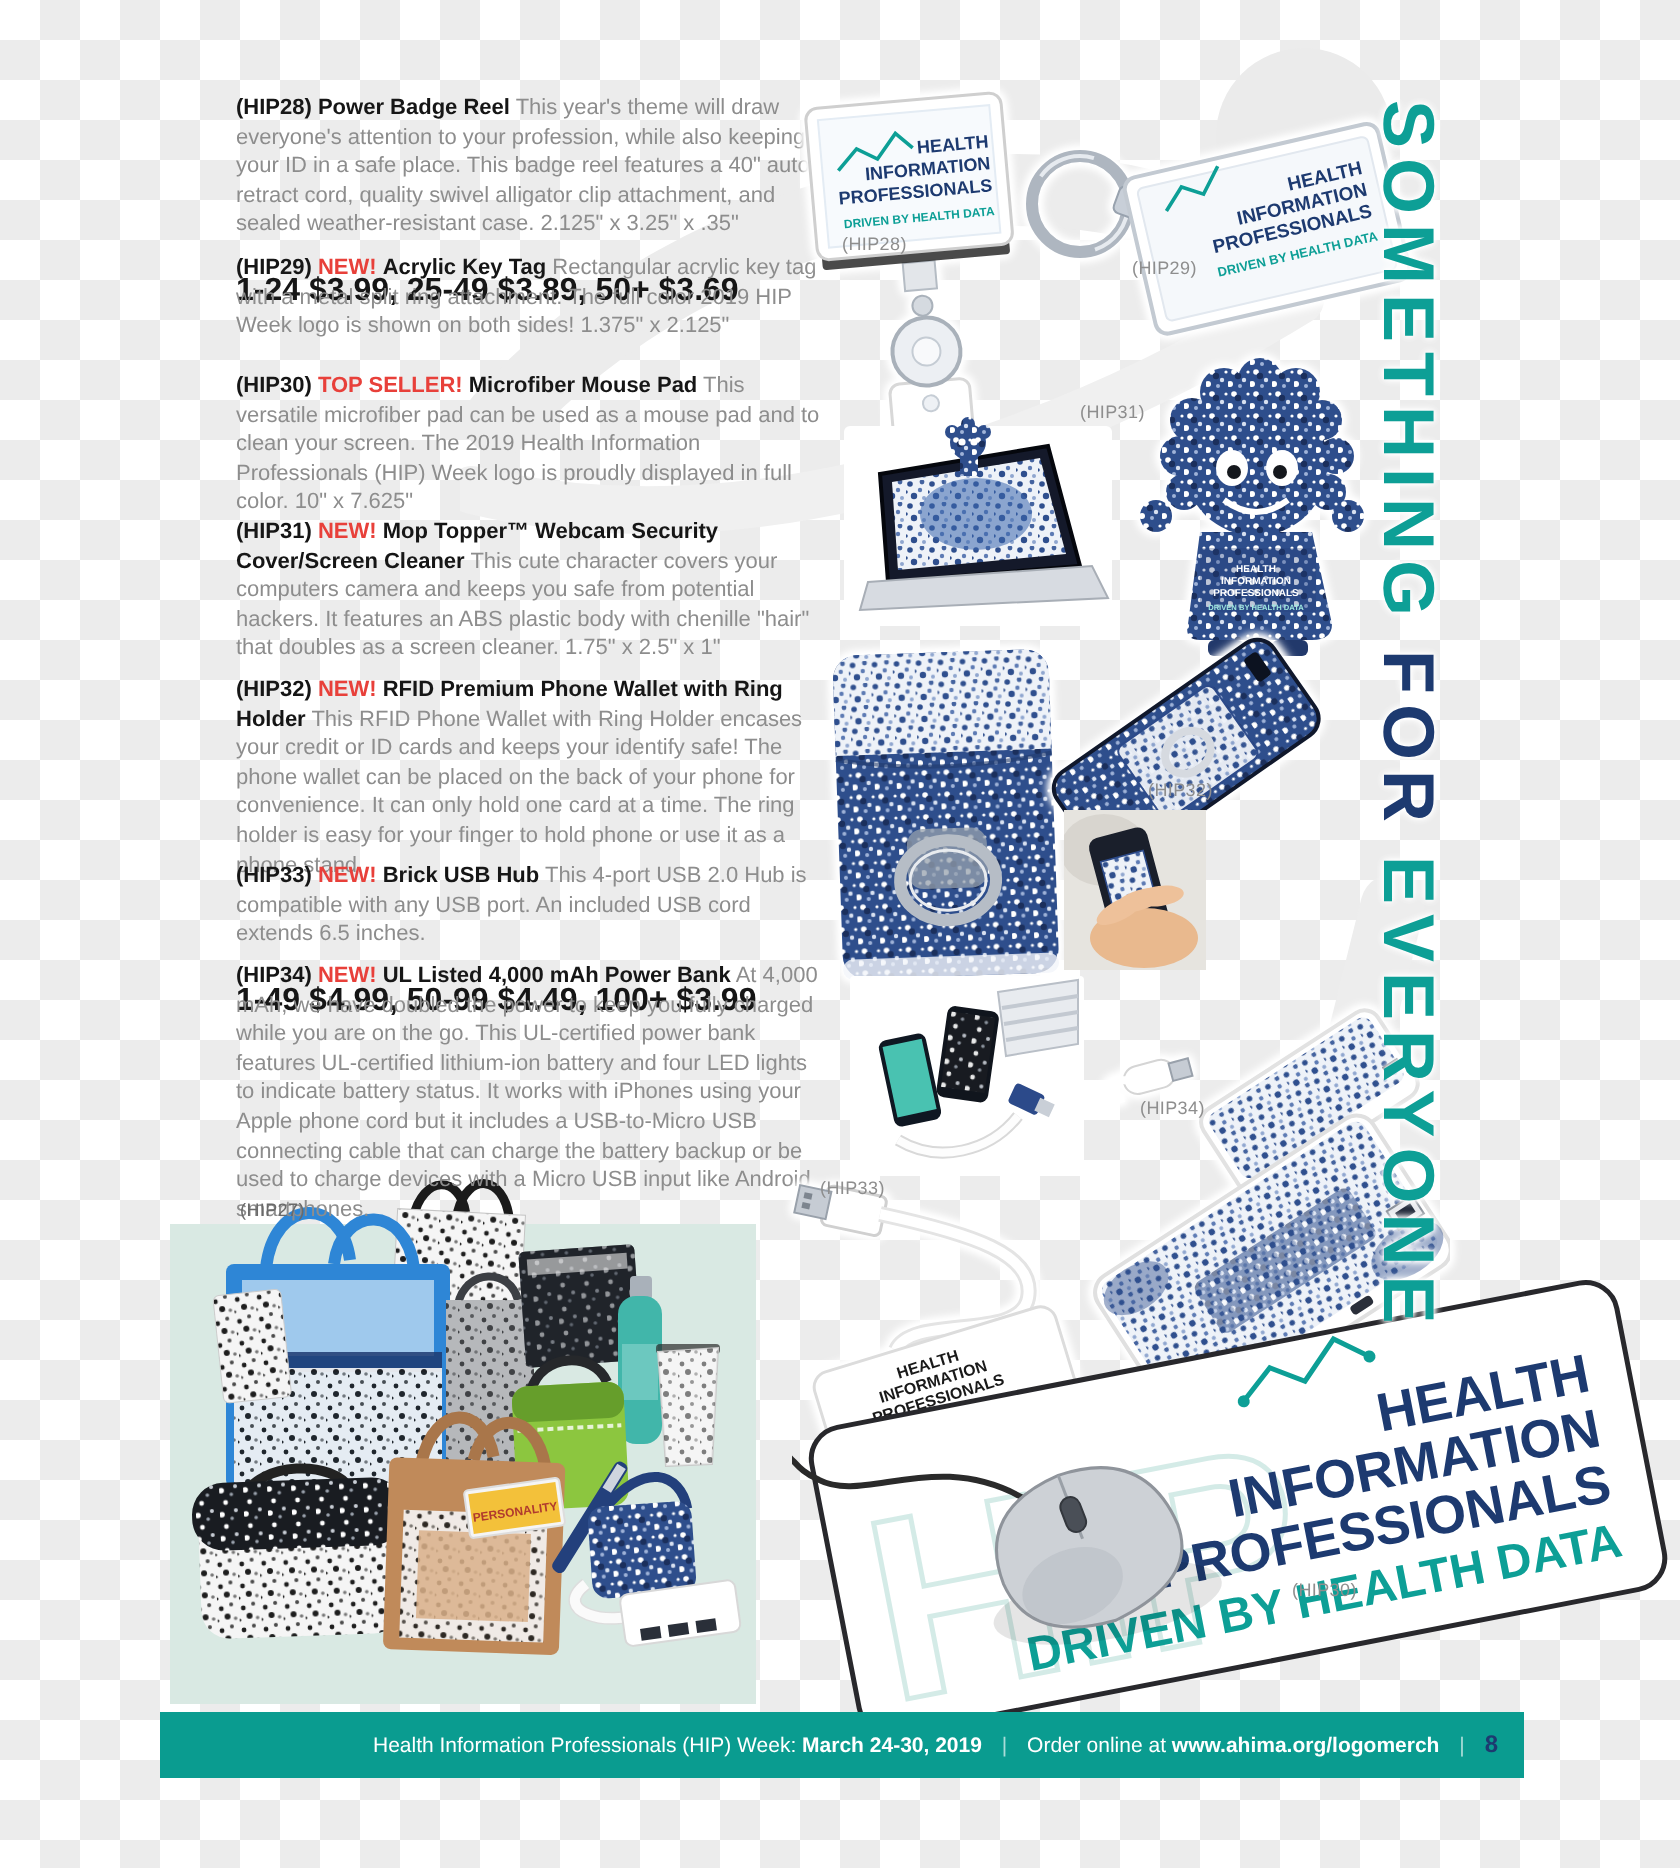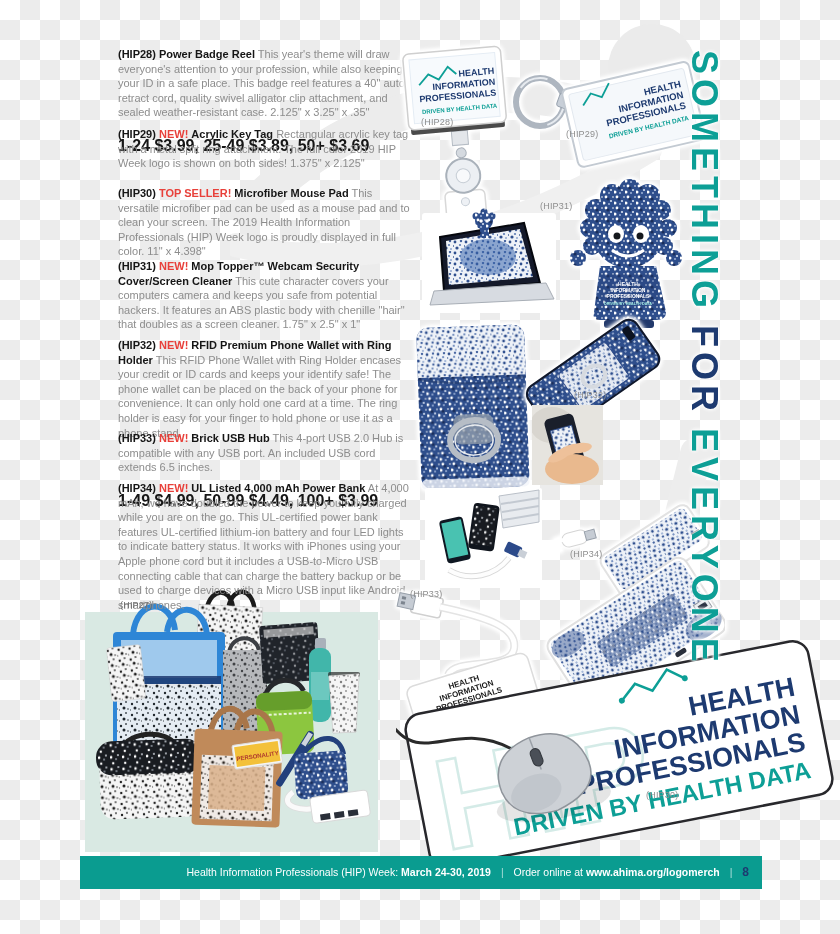--- a/index.html
+++ b/index.html
@@ -177,21 +177,21 @@
   </svg>
 
   <div class="product" style="top:47px">
     <p class="desc"><span class="b">(HIP28)</span> <span class="b">Power Badge Reel</span> <span>This year's theme will draw everyone's attention to your profession, while also keeping your ID in a safe place. This badge reel features a 40" auto-retract cord, quality swivel alligator clip attachment, and sealed weather-resistant case. 2.125" x 3.25" x .35"</span></p>
     <p class="price">1-24 $3.99, 25-49 $3.89, 50+ $3.69</p>
   </div>
   <div class="product" style="top:127px">
     <p class="desc"><span class="b">(HIP29)</span> <span class="b red">NEW!</span> <span class="b">Acrylic Key Tag</span> <span>Rectangular acrylic key tag with a metal split ring attachment. The full color 2019 HIP Week logo is shown on both sides! 1.375" x 2.125"</span></p>
   </div>
   <div class="product" style="top:186px">
-    <p class="desc"><span class="b">(HIP30)</span> <span class="b red">TOP SELLER!</span> <span class="b">Microfiber Mouse Pad</span> <span>This versatile microfiber pad can be used as a mouse pad and to clean your screen. The 2019 Health Information Professionals (HIP) Week logo is proudly displayed in full color. 11" x 4.398"</span></p>
+    <p class="desc"><span class="b">(HIP30)</span> <span class="b red">TOP SELLER!</span> <span class="b">Microfiber Mouse Pad</span> <span>This versatile microfiber pad can be used as a mouse pad and to clean your screen. The 2019 Health Information Professionals (HIP) Week logo is proudly displayed in full color. 10" x 7.625"</span></p>
   </div>
   <div class="product" style="top:259px">
     <p class="desc"><span class="b">(HIP31)</span> <span class="b red">NEW!</span> <span class="b">Mop Topper™ Webcam Security Cover/Screen Cleaner</span> <span>This cute character covers your computers camera and keeps you safe from potential hackers. It features an ABS plastic body with chenille "hair" that doubles as a screen cleaner. 1.75" x 2.5" x 1"</span></p>
   </div>
   <div class="product" style="top:338px">
     <p class="desc"><span class="b">(HIP32)</span> <span class="b red">NEW!</span> <span class="b">RFID Premium Phone Wallet with Ring Holder</span> <span>This RFID Phone Wallet with Ring Holder encases your credit or ID cards and keeps your identify safe! The phone wallet can be placed on the back of your phone for convenience. It can only hold one card at a time. The ring holder is easy for your finger to hold phone or use it as a phone stand.</span></p>
   </div>
   <div class="product" style="top:431px">
     <p class="desc"><span class="b">(HIP33)</span> <span class="b red">NEW!</span> <span class="b">Brick USB Hub</span> <span>This 4-port USB 2.0 Hub is compatible with any USB port. An included USB cord extends 6.5 inches.</span></p>
     <p class="price">1-49 $4.99, 50-99 $4.49, 100+ $3.99</p>

